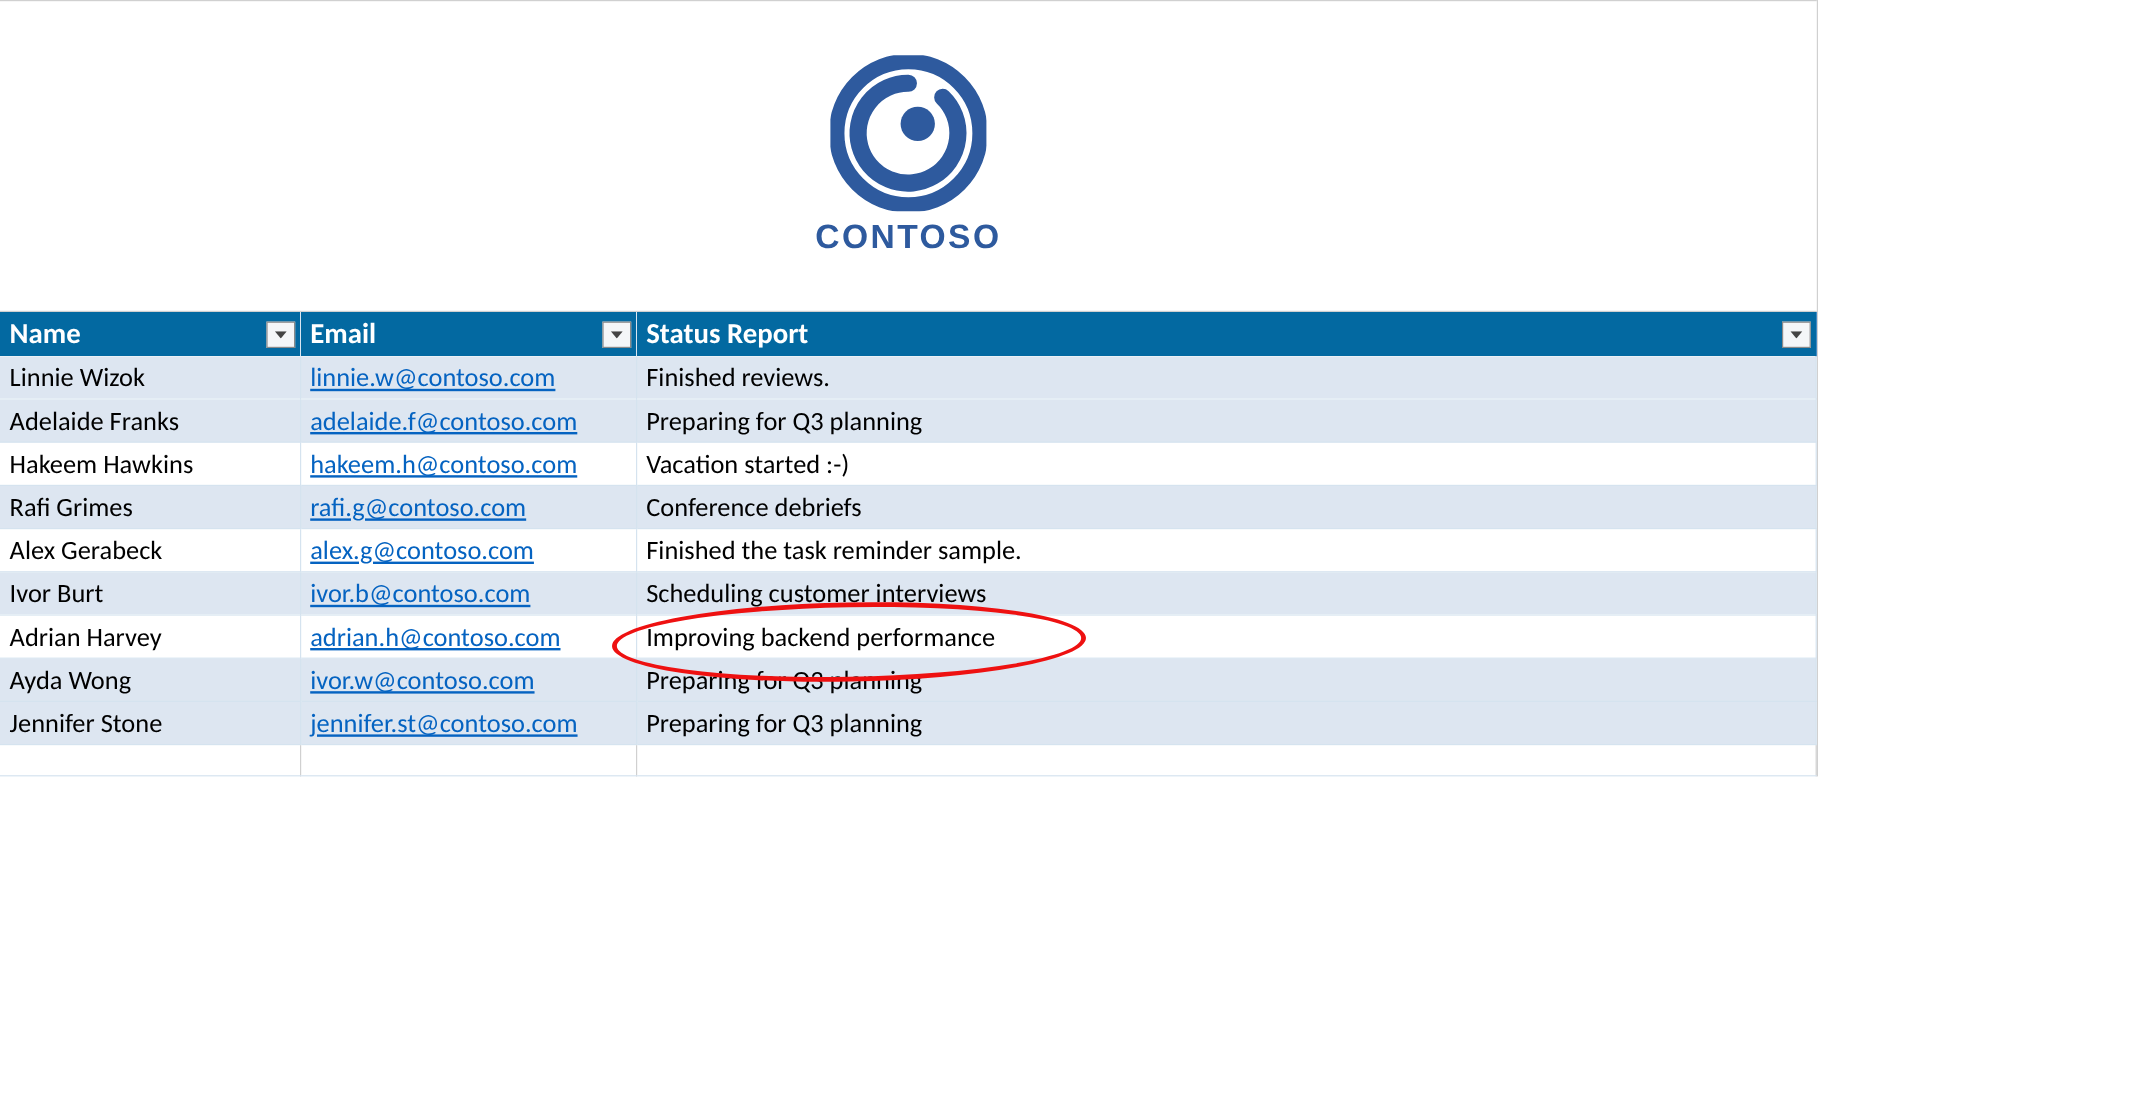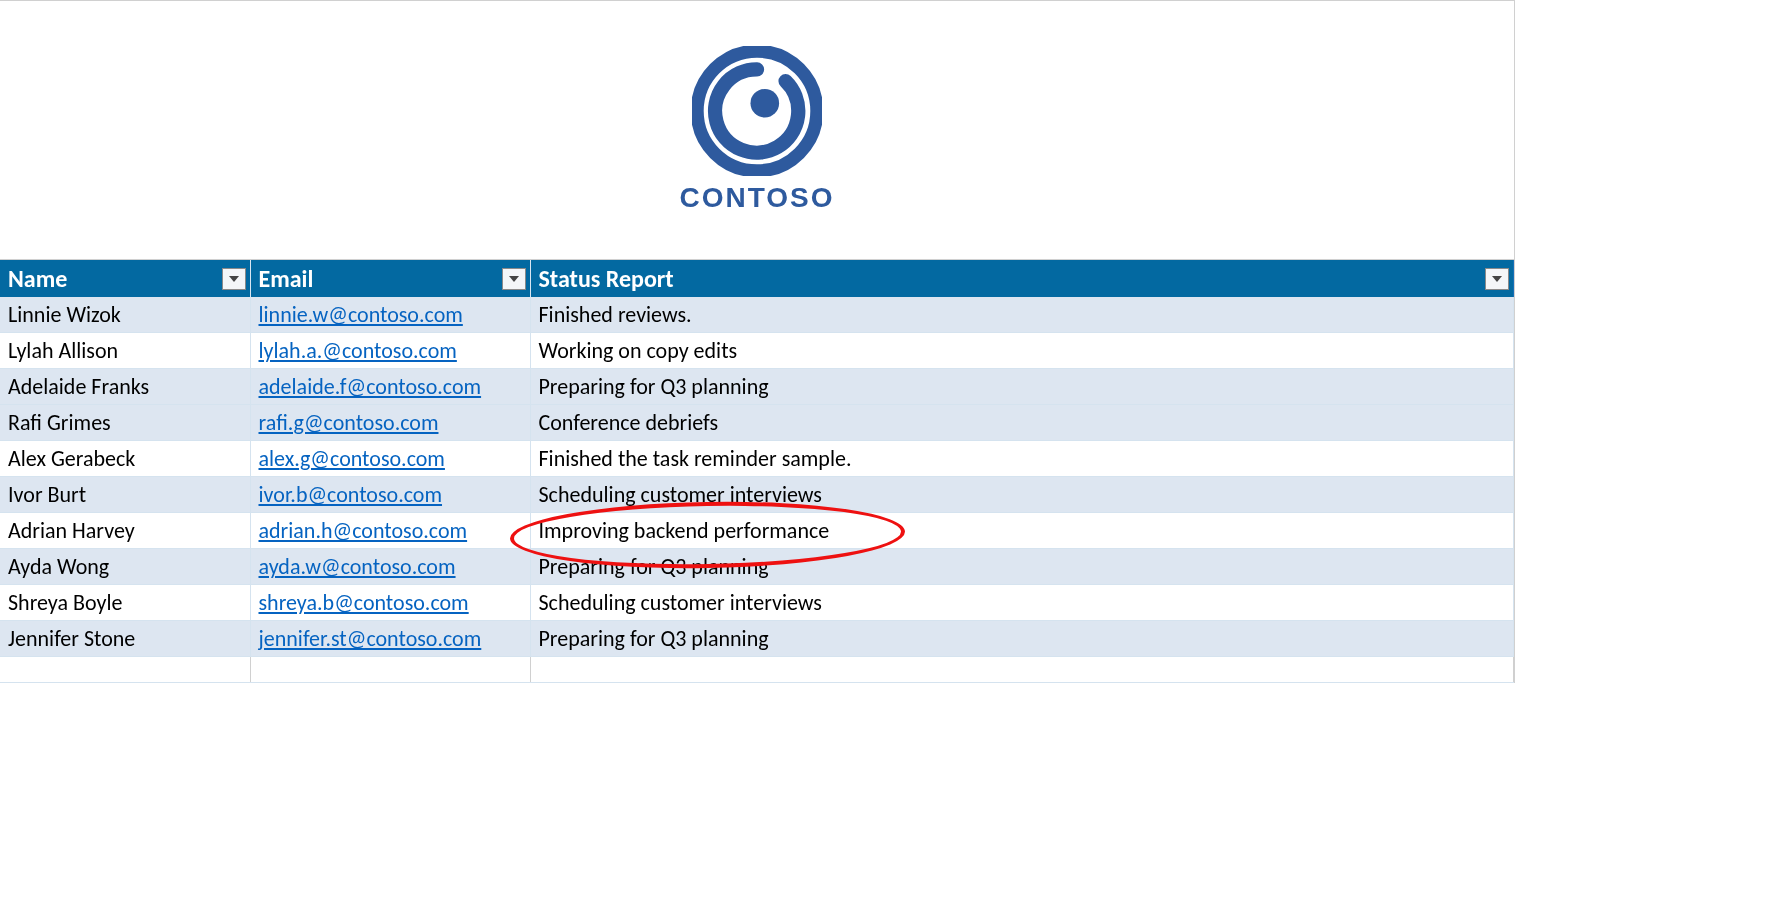--- a/index.html
+++ b/index.html
@@ -168,29 +168,29 @@
           </span>
         </th>
       </tr>
     </thead>
     <tbody>
       <tr class="odd">
         <td data-bind="rows.0.name">Linnie Wizok</td>
         <td class="email"><span data-bind="rows.0.email">linnie.w@contoso.com</span></td>
         <td data-bind="rows.0.status">Finished reviews.</td>
       </tr>
-      <tr class="even">
-        <td data-bind="rows.1.name">Lylah Allison</td>
-        <td class="email"><span data-bind="rows.1.email">lylah.a.@contoso.com</span></td>
-        <td data-bind="rows.1.status">Working on copy edits</td>
-      </tr>
       <tr class="odd">
         <td data-bind="rows.2.name">Adelaide Franks</td>
         <td class="email"><span data-bind="rows.2.email">adelaide.f@contoso.com</span></td>
         <td data-bind="rows.2.status">Preparing for Q3 planning</td>
+      </tr>
+      <tr class="even">
+        <td data-bind="rows.3.name">Hakeem Hawkins</td>
+        <td class="email"><span data-bind="rows.3.email">hakeem.h@contoso.com</span></td>
+        <td data-bind="rows.3.status">Vacation started :-)</td>
       </tr>
       <tr class="odd">
         <td data-bind="rows.4.name">Rafi Grimes</td>
         <td class="email"><span data-bind="rows.4.email">rafi.g@contoso.com</span></td>
         <td data-bind="rows.4.status">Conference debriefs</td>
       </tr>
       <tr class="even">
         <td data-bind="rows.5.name">Alex Gerabeck</td>
         <td class="email"><span data-bind="rows.5.email">alex.g@contoso.com</span></td>
         <td data-bind="rows.5.status">Finished the task reminder sample.</td>
@@ -200,27 +200,22 @@
         <td class="email"><span data-bind="rows.6.email">ivor.b@contoso.com</span></td>
         <td data-bind="rows.6.status">Scheduling customer interviews</td>
       </tr>
       <tr class="even">
         <td data-bind="rows.7.name">Adrian Harvey</td>
         <td class="email"><span data-bind="rows.7.email">adrian.h@contoso.com</span></td>
         <td data-bind="rows.7.status">Improving backend performance</td>
       </tr>
       <tr class="odd">
         <td data-bind="rows.8.name">Ayda Wong</td>
-        <td class="email"><span data-bind="rows.8.email">ayda.w@contoso.com</span></td>
+        <td class="email"><span data-bind="rows.8.email">ivor.w@contoso.com</span></td>
         <td data-bind="rows.8.status">Preparing for Q3 planning</td>
-      </tr>
-      <tr class="even">
-        <td data-bind="rows.9.name">Shreya Boyle</td>
-        <td class="email"><span data-bind="rows.9.email">shreya.b@contoso.com</span></td>
-        <td data-bind="rows.9.status">Scheduling customer interviews</td>
       </tr>
       <tr class="odd">
         <td data-bind="rows.10.name">Jennifer Stone</td>
         <td class="email"><span data-bind="rows.10.email">jennifer.st@contoso.com</span></td>
         <td data-bind="rows.10.status">Preparing for Q3 planning</td>
       </tr>
       <tr class="empty-row">
         <td></td>
         <td></td>
         <td></td>

